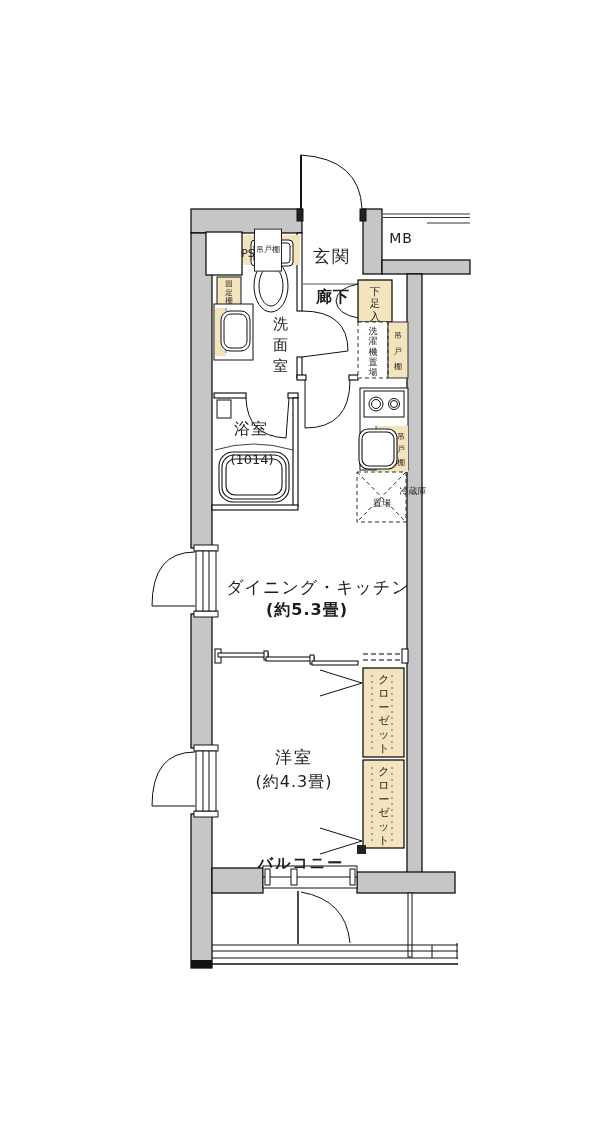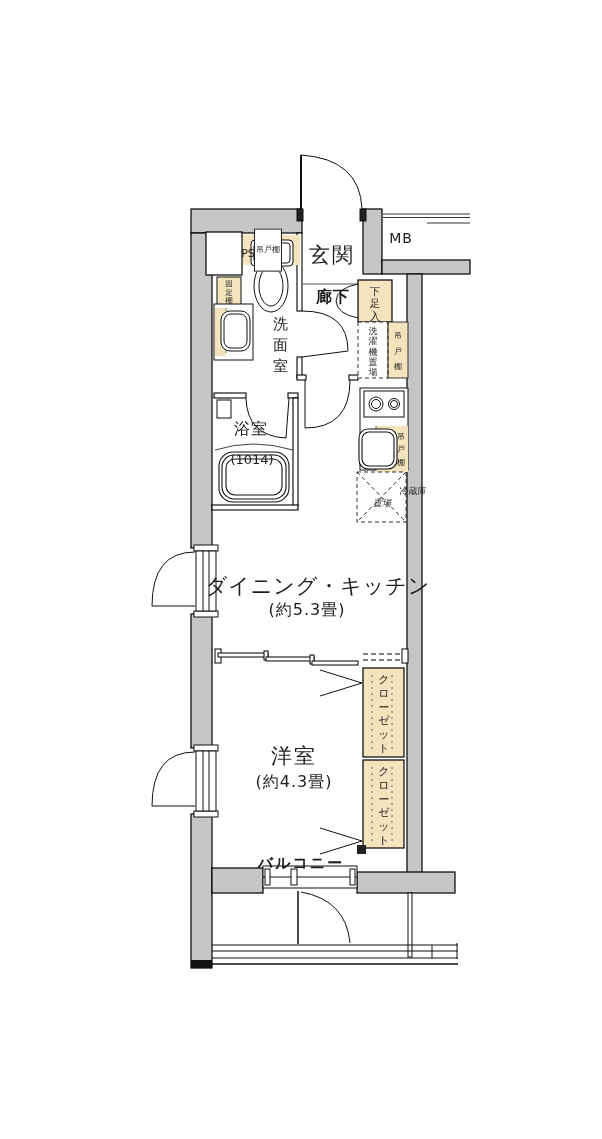--- a/index.html
+++ b/index.html
@@ -8,21 +8,21 @@
     font-family:"DejaVu Sans",sans-serif;color:#111;overflow:hidden;
   }
   .plan-svg{position:absolute;left:0;top:0;}
   .lbl{position:absolute;transform:translate(-50%,-50%);white-space:nowrap;
        color:#1c1c1c;line-height:1.1;text-align:left;}
   .vtext{position:absolute;transform:translate(-50%,0);white-space:nowrap;
        color:#1c1c1c;text-align:center;}
   .vtext div{text-align:center;}
   .boxed{border:1px solid #222;background:#fff;padding:16px 1px;}
   
-  .t17{font-size:21px;letter-spacing:2px;}
+  .t17{font-size:17px;letter-spacing:2px;}
   .t16{font-size:16px;letter-spacing:1px;}
   .t15{font-size:15px;letter-spacing:1px;}
   .t14{font-size:14px;}
   .t13{font-size:13px;}
   .t11{font-size:11px;}
   .t10{font-size:10.5px;}
   .t9{font-size:9px;}
   .t8{font-size:8px;}
   .t7{font-size:7.5px;}
 </style>
@@ -269,24 +269,24 @@
 <div class="lbl t16" style="left:251px;top:429px;">浴室</div>
 <div class="lbl t13" style="left:252px;top:460px;">(1014)</div>
 
 <div class="vtext t8" style="left:401px;top:430px;line-height:13px;">
       <div>吊</div>
       <div>戸</div>
       <div>棚</div>
     </div>
 
 <div class="lbl t9" style="left:382px;top:492px;margin-left:31px;">冷蔵庫</div>
-<div class="lbl t9" style="left:382px;top:504px;font-style:italic;">置場</div>
+<div class="lbl t9" style="left:382px;top:504px;">置場</div>
 
 <div class="lbl t17" style="left:307px;top:587px;letter-spacing:1px;margin-left:11px;">ダイニング・キッチン</div>
-<div class="lbl t16" style="left:307px;top:610px;">(約5.3畳)</div>
+<div class="lbl t16" style="left:307px;top:610px;font-weight:bold;">(約5.3畳)</div>
 
 <div class="vtext t11" style="left:384px;top:673px;line-height:13.8px;">
       <div>ク</div>
       <div>ロ</div>
       <div>ー</div>
       <div>ゼ</div>
       <div>ッ</div>
       <div>ト</div>
     </div>
 <div class="vtext t11" style="left:384px;top:765px;line-height:13.8px;">

